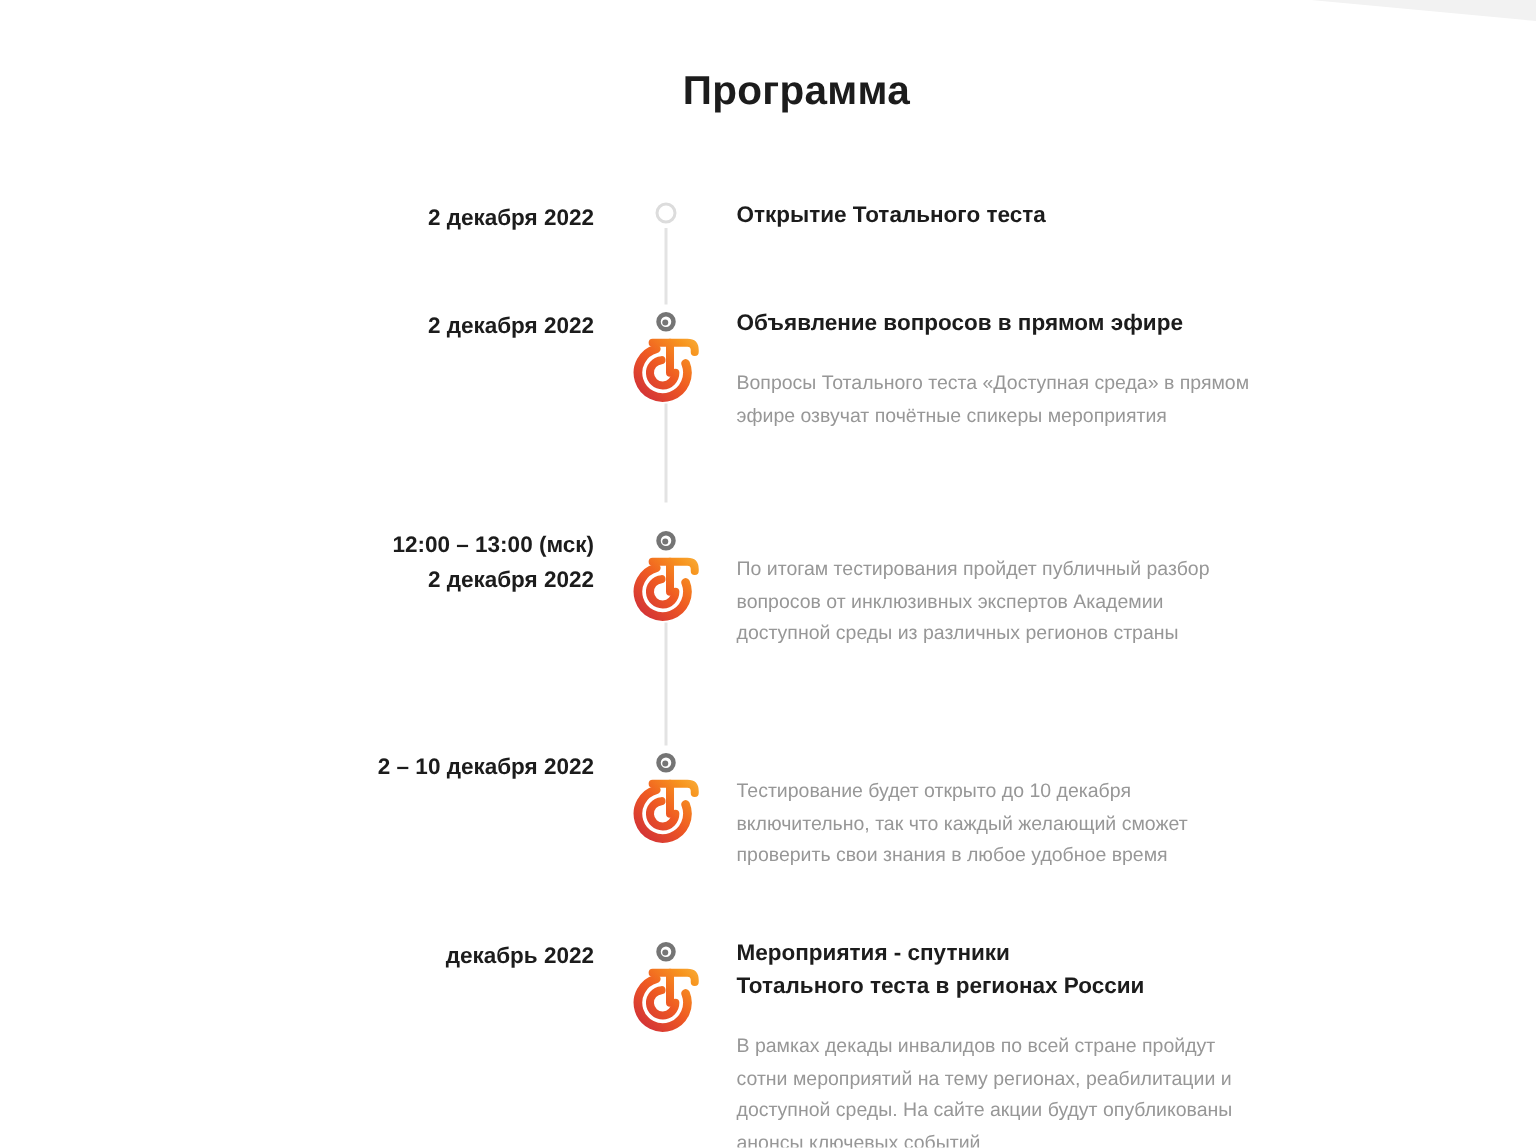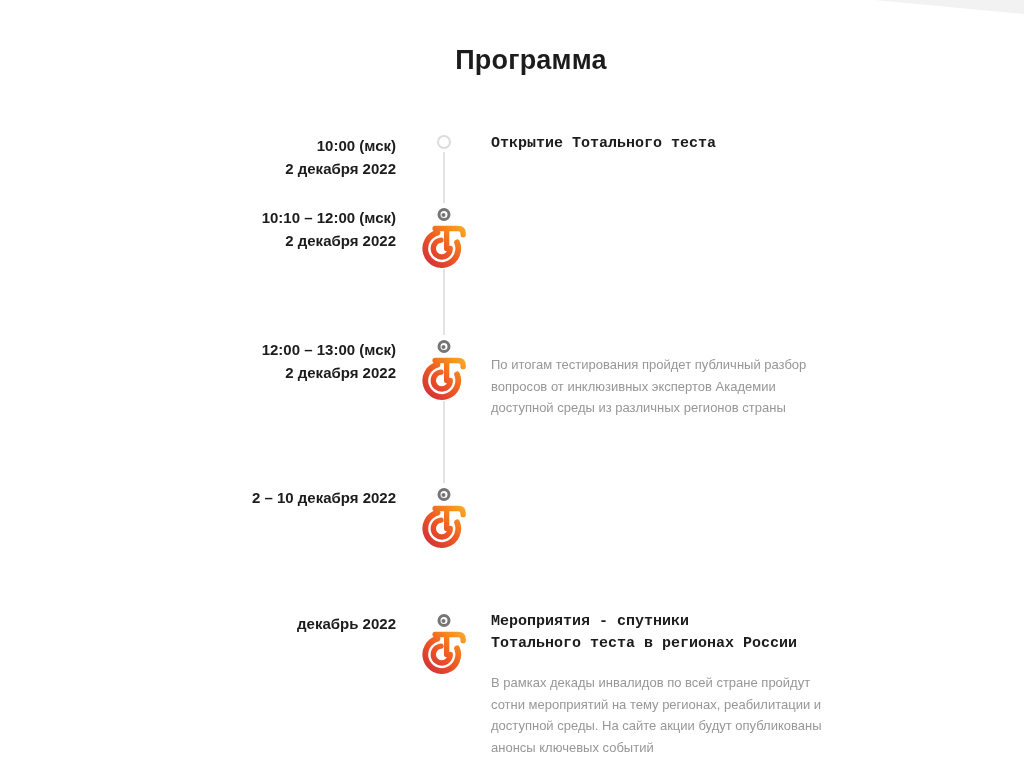--- a/index.html
+++ b/index.html
@@ -30,21 +30,21 @@
     letter-spacing: 0.2px;
   }
   .timeline { margin-top: 57px; }
   .tl-item {
     display: grid;
     grid-template-columns: 245px 95px 1fr;
     align-items: start;
   }
   .tl-item.h1 { min-height: 72px; }
   .tl-item.h2 { min-height: 132px; }
-  .tl-item.h3 { min-height: 148px; }
+  .tl-item.h3 { min-height: 148px; margin-top: 14px; }
   .tl-item.h4 { min-height: 126px; }
 
   .tl-dates {
     text-align: right;
     font-size: 15px;
     font-weight: 700;
     color: #1c1c1c;
     line-height: 23px;
     padding-top: 1px;
   }
@@ -90,21 +90,20 @@
     width: 45px; height: 49px;
     z-index: 3;
   }
   .tl-content { padding-top: 0; }
   .tl-title {
     font-size: 15px;
     font-weight: 700;
     color: #1c1c1c;
     line-height: 22px;
     white-space: pre-line;
-    font-family: Liberation Mono, monospace;
   }
   .tl-desc {
     margin-top: 17px;
     max-width: 346px;
     font-size: 13px;
     color: #979797;
     line-height: 21.5px;
   }
 </style>
 </head>
@@ -129,43 +128,45 @@
   </defs>
 </svg>
 
 <div class="container">
   <h1 class="page-title">Программа</h1>
 
   <div class="timeline">
 
     <div class="tl-item h1">
       <div class="tl-dates">
-        <div>10:00 (мск)</div>
         <div>2 декабря 2022</div>
       </div>
       <div class="tl-marker">
         <div class="dot-hollow"></div>
         <div class="tl-line from-dot"></div>
       </div>
       <div class="tl-content">
         <div class="tl-title">Открытие Тотального теста</div>
       </div>
     </div>
 
     <div class="tl-item h2">
       <div class="tl-dates">
-        <div>10:10 – 12:00 (мск)</div>
         <div>2 декабря 2022</div>
       </div>
       <div class="tl-marker">
         <div class="dot-donut"></div>
         <svg class="tt-logo" viewBox="0 0 100 110">
             <use href="#ttlogo"></use>
           </svg>
         <div class="tl-line from-logo"></div>
+      </div>
+      <div class="tl-content">
+        <div class="tl-title">Объявление вопросов в прямом эфире</div>
+        <p class="tl-desc">Вопросы Тотального теста «Доступная среда» в прямом эфире озвучат почётные спикеры мероприятия</p>
       </div>
     </div>
 
     <div class="tl-item h3">
       <div class="tl-dates">
         <div>12:00 – 13:00 (мск)</div>
         <div>2 декабря 2022</div>
       </div>
       <div class="tl-marker">
         <div class="dot-donut"></div>
@@ -183,20 +184,21 @@
       <div class="tl-dates">
         <div>2 – 10 декабря 2022</div>
       </div>
       <div class="tl-marker">
         <div class="dot-donut"></div>
         <svg class="tt-logo" viewBox="0 0 100 110">
             <use href="#ttlogo"></use>
           </svg>
       </div>
       <div class="tl-content">
+        <p class="tl-desc">Тестирование будет открыто до 10 декабря включительно, так что каждый желающий сможет проверить свои знания в любое удобное время</p>
       </div>
     </div>
 
     <div class="tl-item">
       <div class="tl-dates">
         <div>декабрь 2022</div>
       </div>
       <div class="tl-marker">
         <div class="dot-donut"></div>
         <svg class="tt-logo" viewBox="0 0 100 110">

